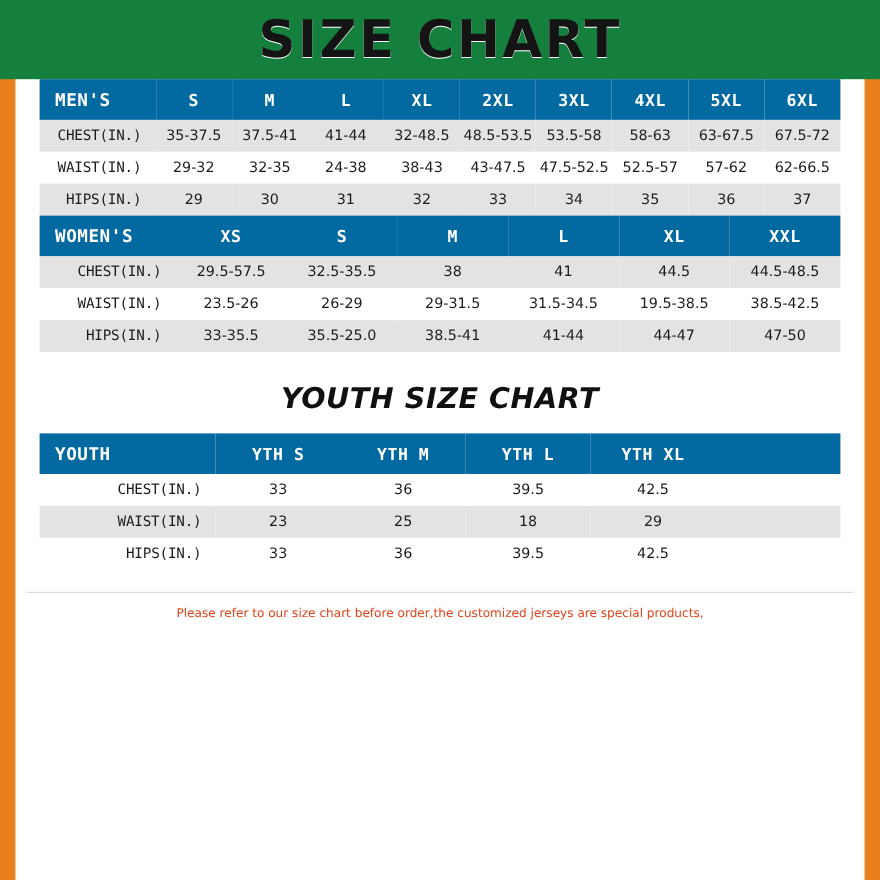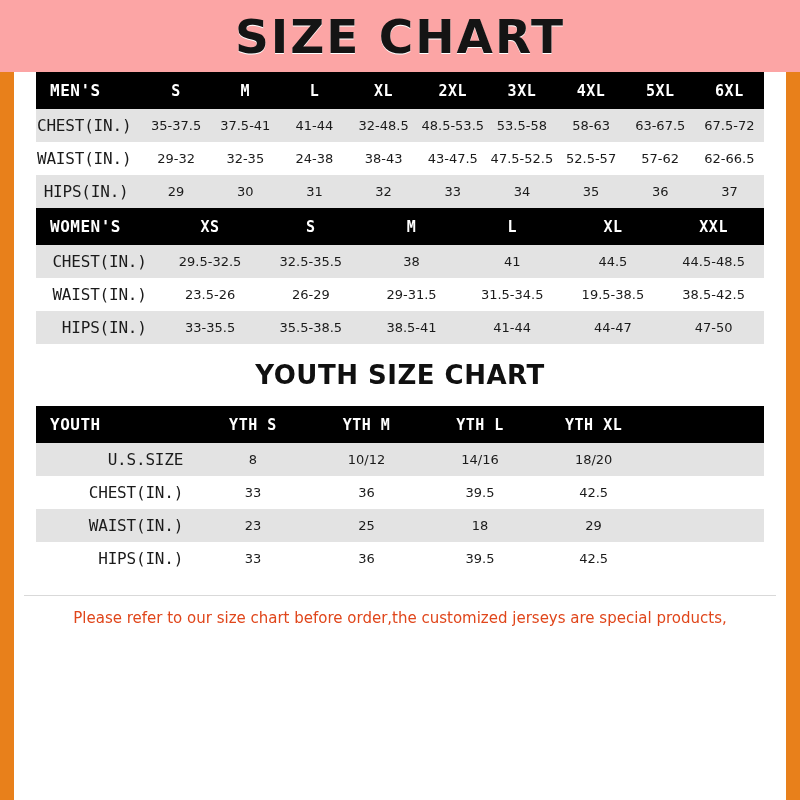--- a/index.html
+++ b/index.html
@@ -15,21 +15,21 @@
     width: 800px;
     height: 800px;
     position: relative;
     background: #fff;
     border-left: 14px solid #e8801b;
     border-right: 14px solid #e8801b;
   }
   
   .header {
     height: 72px;
-    background: #fca5a5;
+    background: #15803d;
     display: flex;
     align-items: center;
     justify-content: center;
     margin: 0 -14px;
   }
   .header-title {
     font-family: "DejaVu Sans", sans-serif;
     font-weight: bold;
     font-size: 47px;
     letter-spacing: 2px;
@@ -42,29 +42,29 @@
   .section-title {
     text-align: center;
     font-family: "DejaVu Sans", sans-serif;
     font-weight: bold;
     font-size: 26px;
     letter-spacing: 0.5px;
     color: #101010;
   }
   .man-title { margin: 19px 0 13px; }
   .women-title { margin: 23px 0 14px; }
-  .youth-title { margin: 16px 0 16px; }
+  .youth-title { margin: 28px 0 16px; font-style: italic; }
 
   table {
     border-collapse: collapse;
     width: 100%;
     table-layout: fixed;
   }
   thead th {
-    background: #000000;
+    background: #0369a1;
     color: #ffffff;
     font-family: "DejaVu Sans Mono", monospace;
     font-weight: bold;
     font-size: 15px;
     padding: 9px 2px;
     text-align: center;
     letter-spacing: 0.5px;
   }
   thead th.row-head {
     text-align: left;
@@ -73,42 +73,42 @@
   }
   tbody td {
     font-family: "DejaVu Sans", sans-serif;
     font-size: 13px;
     color: #1b1b1b;
     text-align: center;
     padding: 7px 1px;
   }
   tbody td.row-label {
     font-family: "DejaVu Sans Mono", monospace;
-    font-size: 16px;
+    font-size: 13px;
     text-align: right;
     padding-right: 13px;
     letter-spacing: -0.2px;
   }
   tbody tr.shade td { background: #e3e3e3; }
   tbody tr.plain td { background: #ffffff; }
 
   
   .men-tbl col.lbl { width: 14.5%; }
   .women-tbl col.lbl { width: 17%; }
   .youth-tbl col.lbl { width: 22%; }
 
   
   .note {
     margin: 20px 10px 0 10px;
     border-top: 1.5px solid #d9d9d9;
     padding-top: 11px;
     text-align: center;
     color: #e0461b;
     font-family: "DejaVu Sans", sans-serif;
-    font-size: 15px;
+    font-size: 11px;
     line-height: 1.5;
   }
   .note div { white-space: nowrap; }
 </style>
 </head>
 <body>
 
 <div class="page">
 
   <div class="header">
@@ -202,40 +202,40 @@
           <th>S</th>
           <th>M</th>
           <th>L</th>
           <th>XL</th>
           <th>XXL</th>
         </tr>
       </thead>
       <tbody>
         <tr class="shade">
           <td class="row-label">CHEST(IN.)</td>
-          <td>29.5-32.5</td>
+          <td>29.5-57.5</td>
           <td>32.5-35.5</td>
           <td>38</td>
           <td>41</td>
           <td>44.5</td>
           <td>44.5-48.5</td>
         </tr>
         <tr class="plain">
           <td class="row-label">WAIST(IN.)</td>
           <td>23.5-26</td>
           <td>26-29</td>
           <td>29-31.5</td>
           <td>31.5-34.5</td>
           <td>19.5-38.5</td>
           <td>38.5-42.5</td>
         </tr>
         <tr class="shade">
           <td class="row-label">HIPS(IN.)</td>
           <td>33-35.5</td>
-          <td>35.5-38.5</td>
+          <td>35.5-25.0</td>
           <td>38.5-41</td>
           <td>41-44</td>
           <td>44-47</td>
           <td>47-50</td>
         </tr>
       </tbody>
     </table>
   </div>
 
   <div class="section">
@@ -253,28 +253,20 @@
         <tr>
           <th class="row-head">YOUTH</th>
           <th>YTH S</th>
           <th>YTH M</th>
           <th>YTH L</th>
           <th>YTH XL</th>
           <th></th>
         </tr>
       </thead>
       <tbody>
-        <tr class="shade">
-          <td class="row-label">U.S.SIZE</td>
-          <td>8</td>
-          <td>10/12</td>
-          <td>14/16</td>
-          <td>18/20</td>
-          <td></td>
-        </tr>
         <tr class="plain">
           <td class="row-label">CHEST(IN.)</td>
           <td>33</td>
           <td>36</td>
           <td>39.5</td>
           <td>42.5</td>
           <td></td>
         </tr>
         <tr class="shade">
           <td class="row-label">WAIST(IN.)</td>

